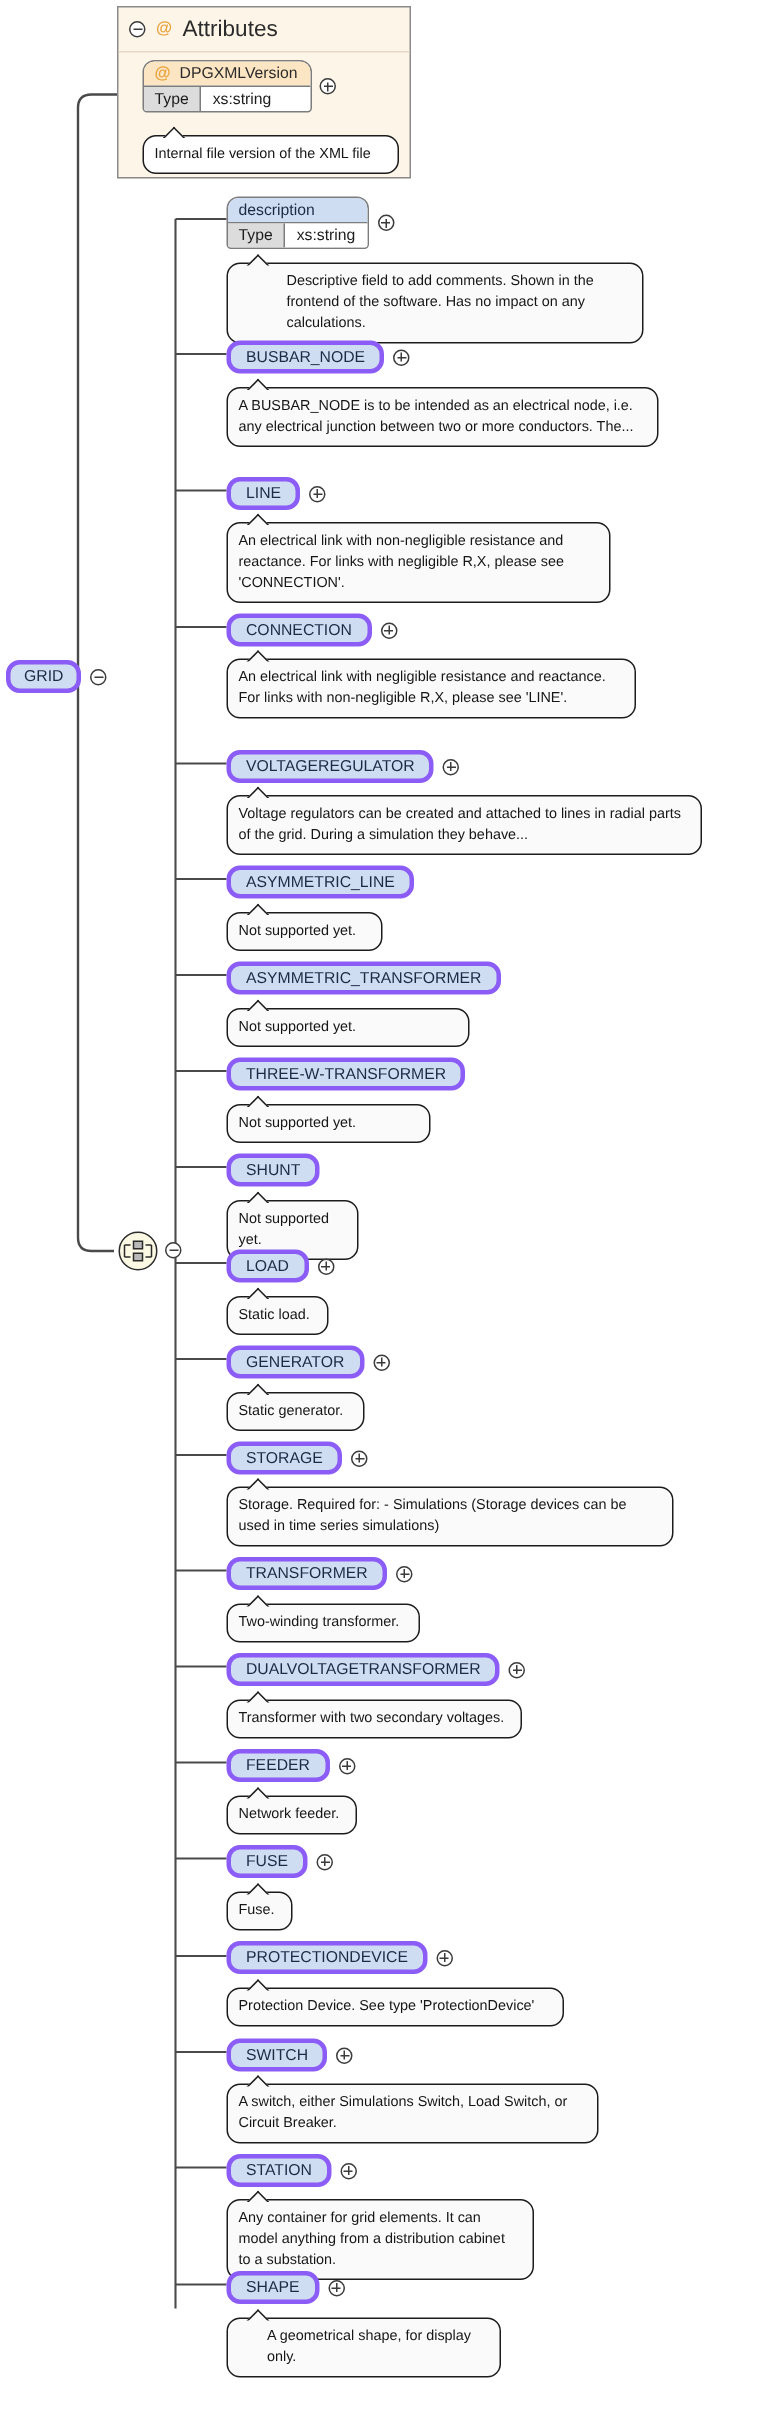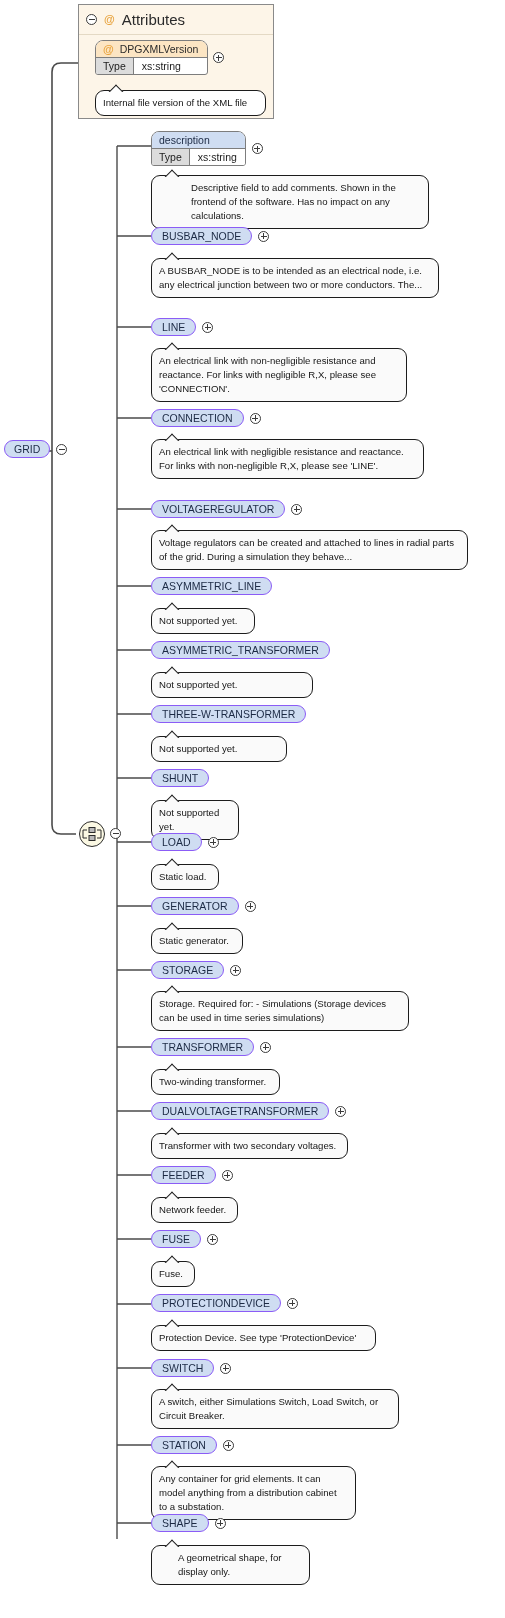--- a/index.html
+++ b/index.html
@@ -152,21 +152,21 @@
   .bubble.attrbub .tail::before { background: #ffffff; }
   
   .node-row {
     position: absolute;
     display: flex;
     align-items: center;
     gap: 6px;
   }
   .pill {
     background: #cfddf2;
-    border: 1px solid #8b5cf6;
+    border: 3px solid #8b5cf6;
     border-radius: 9px;
     font-size: 10.5px;
     color: #1c2a44;
     padding: 2px 10px;
     white-space: nowrap;
     box-sizing: border-box;
   }
   .pill.root {
     padding: 2px 9px;
   }
@@ -328,21 +328,21 @@
       <div class="bubble" style="left: 151px; top: 864px; width: 68px;"><span class="tail"></span><span>Static load.</span></div>
       <div class="node-row" style="left: 151px; top: 897px;">
         <span class="pill">GENERATOR</span>
         <span class="circ plus"></span>
       </div>
       <div class="bubble" style="left: 151px; top: 928px; width: 92px;"><span class="tail"></span><span>Static generator.</span></div>
       <div class="node-row" style="left: 151px; top: 961px;">
         <span class="pill">STORAGE</span>
         <span class="circ plus"></span>
       </div>
-      <div class="bubble" style="left: 151px; top: 991px; width: 258px;"><span class="tail"></span><span>Storage. Required for: - Simulations (Storage devices can be used in time series simulations)</span></div>
+      <div class="bubble" style="left: 151px; top: 991px; width: 298px;"><span class="tail"></span><span>Storage. Required for: - Simulations (Storage devices can be used in time series simulations)</span></div>
       <div class="node-row" style="left: 151px; top: 1038px;">
         <span class="pill">TRANSFORMER</span>
         <span class="circ plus"></span>
       </div>
       <div class="bubble" style="left: 151px; top: 1069px; width: 129px;"><span class="tail"></span><span>Two-winding transformer.</span></div>
       <div class="node-row" style="left: 151px; top: 1102px;">
         <span class="pill">DUALVOLTAGETRANSFORMER</span>
         <span class="circ plus"></span>
       </div>
       <div class="bubble" style="left: 151px; top: 1133px; width: 197px;"><span class="tail"></span><span>Transformer with two secondary voltages.</span></div>
@@ -368,16 +368,16 @@
       <div class="bubble" style="left: 151px; top: 1389px; width: 248px;"><span class="tail"></span><span>A switch, either Simulations Switch, Load Switch, or Circuit Breaker.</span></div>
       <div class="node-row" style="left: 151px; top: 1436px;">
         <span class="pill">STATION</span>
         <span class="circ plus"></span>
       </div>
       <div class="bubble" style="left: 151px; top: 1466px; width: 205px;"><span class="tail"></span><span>Any container for grid elements. It can model anything from a distribution cabinet to a substation.</span></div>
       <div class="node-row" style="left: 151px; top: 1514px;">
         <span class="pill">SHAPE</span>
         <span class="circ plus"></span>
       </div>
-      <div class="bubble" style="left: 151px; top: 1545px; width: 159px; padding-left: 26px;"><span class="tail"></span><span>A geometrical shape, for display only.</span></div>
+      <div class="bubble" style="left: 151px; top: 1545px; width: 183px; padding-left: 26px;"><span class="tail"></span><span>A geometrical shape, for display only.</span></div>
     </div>
 
 </div>
 
 </body></html>

